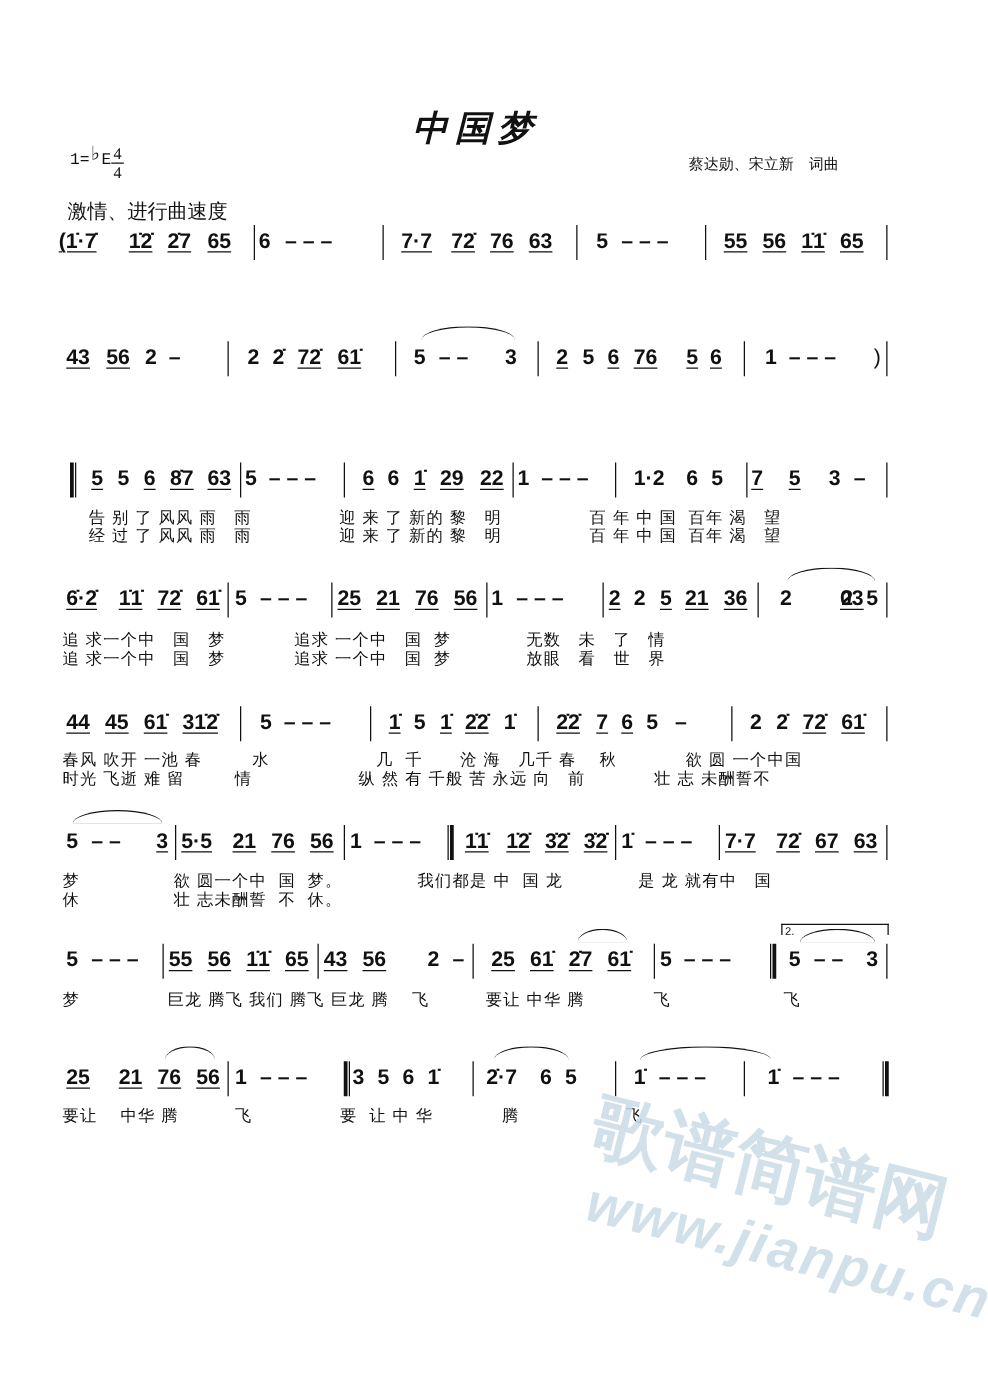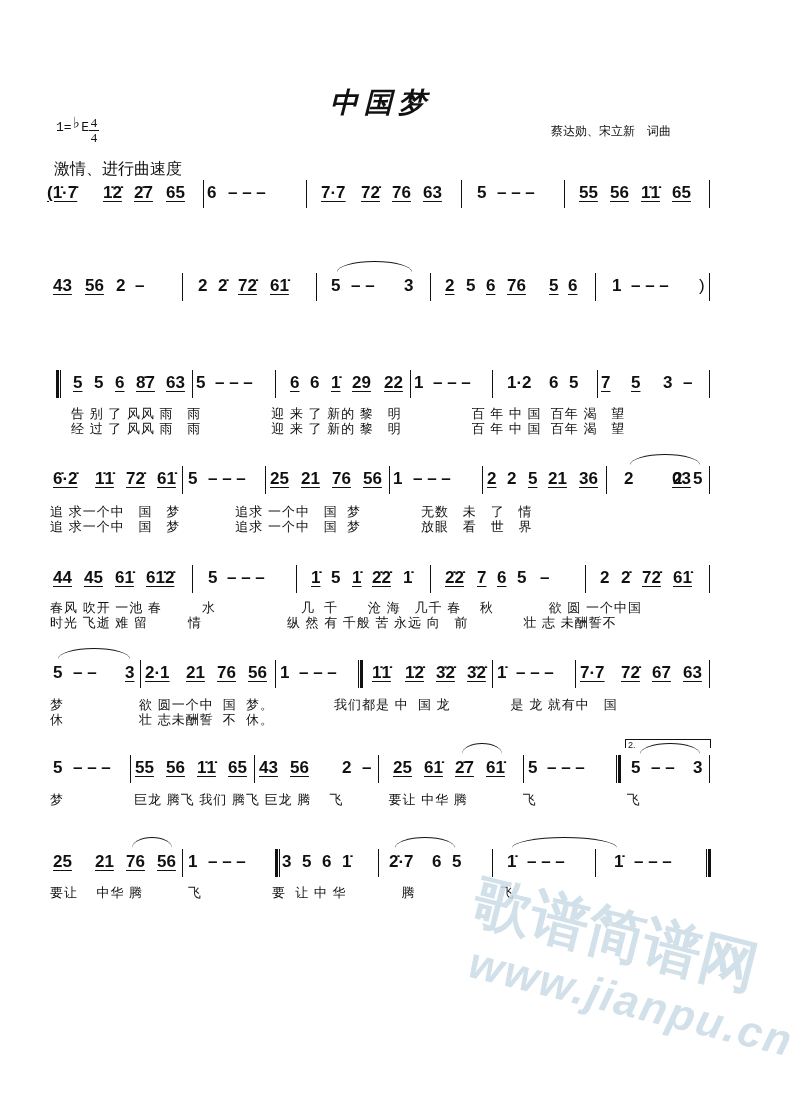--- a/index.html
+++ b/index.html
@@ -167,21 +167,21 @@
   </div>
   <div class="lyr" style="left:50px;top:51px">
     <span>追</span>&nbsp;<span>求</span><span>一个</span><span>中</span>&nbsp;&nbsp;&nbsp;<span>国</span>&nbsp;&nbsp;&nbsp;<span>梦</span><span style="display:inline-block;width:55px"></span><span>追求</span>&nbsp;<span>一个</span><span>中</span>&nbsp;&nbsp;&nbsp;<span>国</span>&nbsp;&nbsp;<span>梦</span><span style="display:inline-block;width:60px"></span><span>放</span><span>眼</span>&nbsp;&nbsp;&nbsp;<span>看</span>&nbsp;&nbsp;&nbsp;<span>世</span>&nbsp;&nbsp;&nbsp;<span>界</span>
   </div>
 </div>
 
 <div class="row" style="top:567px">
   <span class="n ul" style="left:53px">44</span>
   <span class="n ul" style="left:84px">45</span>
   <span class="n ul" style="left:115px">61̇</span>
-  <span class="n ul" style="left:146px">61̇2̇</span>
+  <span class="n ul" style="left:146px">31̇2̇</span>
   <div class="bar" style="left:192px"></div>
   <span class="n" style="left:208px">5</span>
   <span class="n" style="left:227px">– – –</span>
   <div class="bar" style="left:296px"></div>
   <span class="n ul" style="left:311px">1̇</span>
   <span class="n" style="left:331px">5</span>
   <span class="n ul" style="left:352px">1̇</span>
   <span class="n ul" style="left:372px">2̇2̇</span>
   <span class="n" style="left:403px">1̇</span>
   <div class="bar" style="left:430px"></div>
@@ -204,21 +204,21 @@
     <span>时光</span>&nbsp;<span>飞逝</span>&nbsp;<span>难</span>&nbsp;<span>留</span><span style="display:inline-block;width:40px"></span><span>情</span><span style="display:inline-block;width:85px"></span><span>纵</span>&nbsp;<span>然</span>&nbsp;<span>有</span>&nbsp;<span>千般</span>&nbsp;<span>苦</span>&nbsp;<span>永远</span>&nbsp;<span>向</span>&nbsp;&nbsp;&nbsp;<span>前</span><span style="display:inline-block;width:55px"></span><span>壮</span>&nbsp;<span>志</span>&nbsp;<span>未酬</span><span>誓不</span>
   </div>
 </div>
 
 <div class="row" style="top:662px">
   <div class="slur" style="left:58px;top:-14px;width:72px"></div>
   <span class="n" style="left:53px">5</span>
   <span class="n" style="left:73px">– –</span>
   <span class="n ul" style="left:125px">3</span>
   <div class="bar" style="left:140px"></div>
-  <span class="n ul" style="left:145px">2·1</span>
+  <span class="n ul" style="left:145px">5·5</span>
   <span class="n ul" style="left:186px">21</span>
   <span class="n ul" style="left:217px">76</span>
   <span class="n ul" style="left:248px">56</span>
   <div class="bar" style="left:275px"></div>
   <span class="n" style="left:280px">1</span>
   <span class="n" style="left:299px">– – –</span>
   <div class="dbar" style="left:358px"></div>
   <span class="n ul" style="left:372px">1̇1̇</span>
   <span class="n ul" style="left:405px">1̇2̇</span>
   <span class="n ul" style="left:436px">3̇2̇</span>

